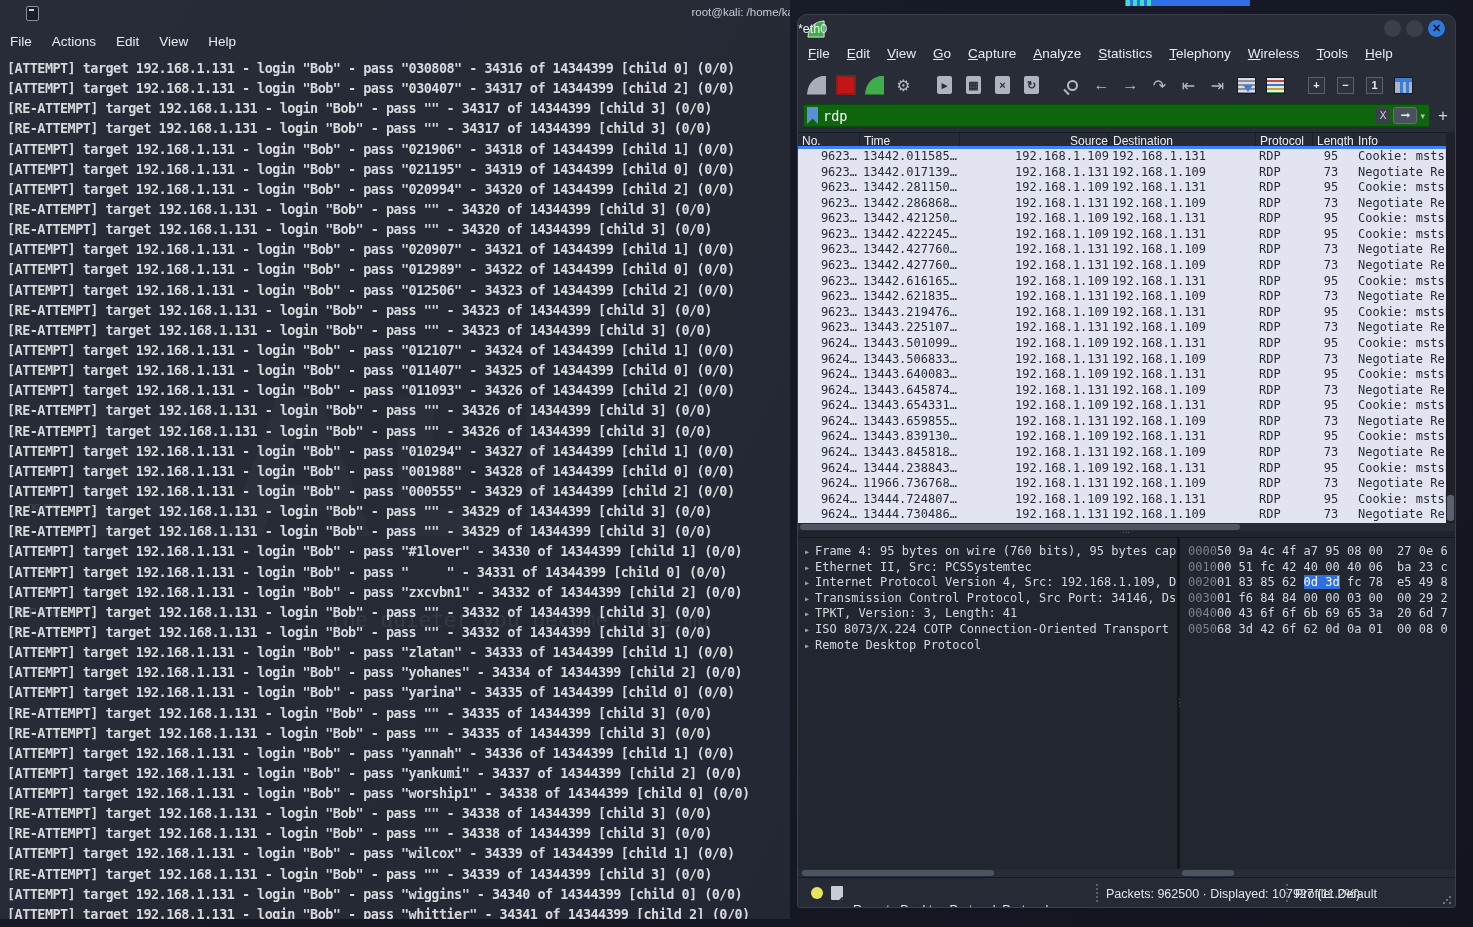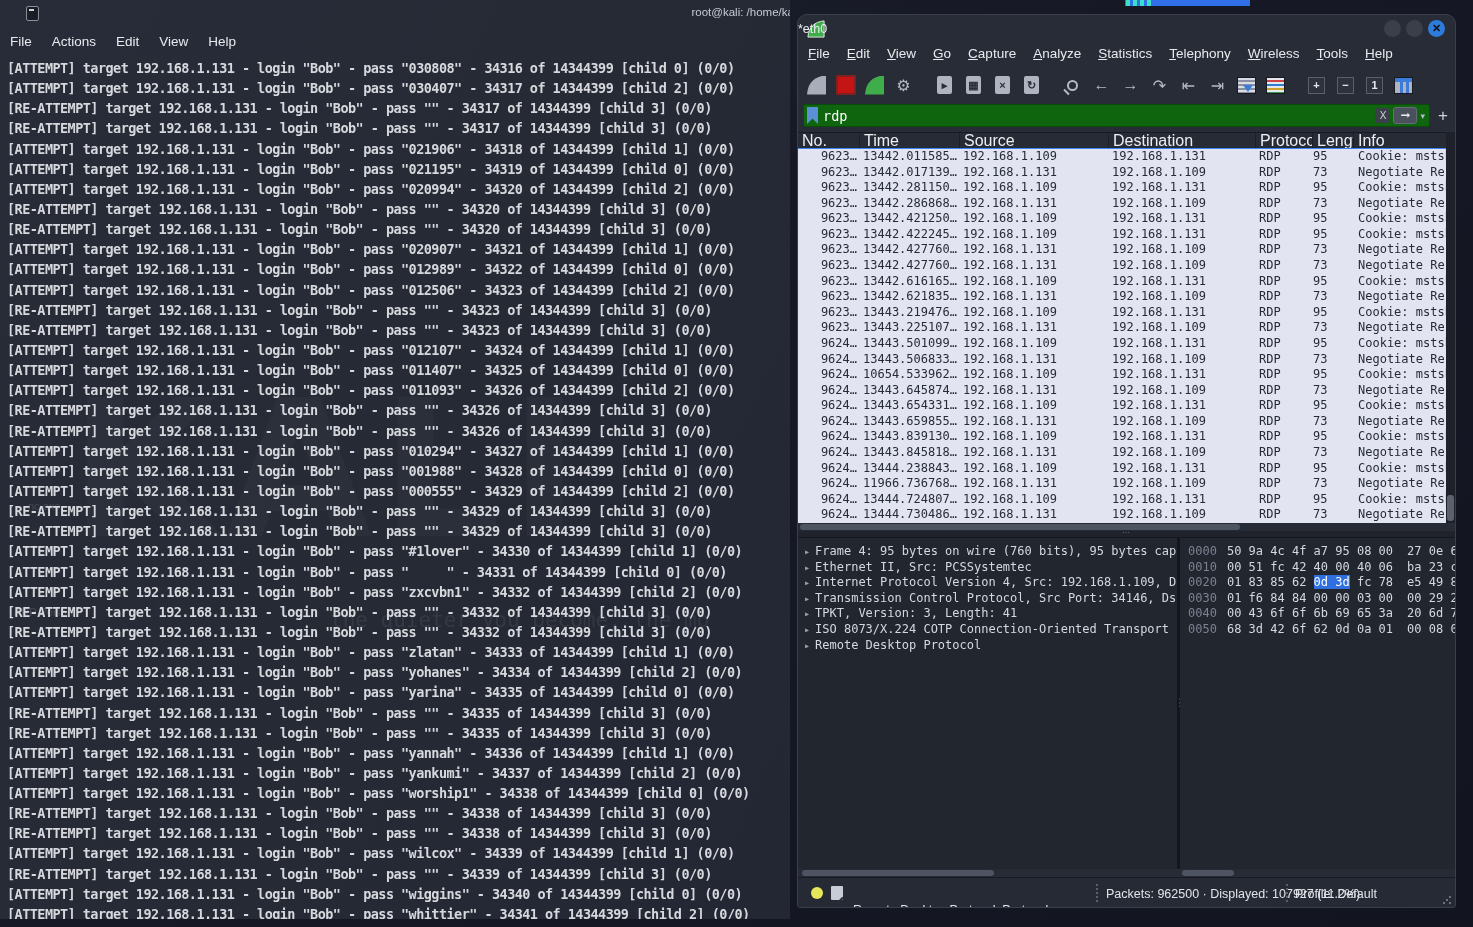--- a/index.html
+++ b/index.html
@@ -105,33 +105,33 @@
   #filter-text { color:#ffffff; font-size:13.5px; font-family:"DejaVu Sans Mono", monospace; }
   #filter-clear { margin-left:auto; width:15px; height:15px; background:#3a3f4a; color:#cfd3da;
     font-size:10px; text-align:center; line-height:15px; border-radius:2px; }
   #filter-apply { width:24px; height:17px; background:#4a505c; border:1px solid #666c78; border-radius:3px;
     color:#e6e8ee; font-size:12px; text-align:center; line-height:15px; margin:0 3px; }
   #filter-caret { color:#b4b8c4; font-size:9px; margin-right:4px; }
   #filter-add { width:18px; text-align:center; color:#cfd3da; font-size:17px; margin-left:4px; }
 
   
   #pkt-header { position:absolute; left:0; top:117px; width:650px; height:17px;
-    background:#272b36; border-top:1px solid #171a22; border-bottom:1px solid #3b82f6;
-    display:flex; font-size:16px; color:#eceef2; line-height:16px; }
+    background:#272b36; border-top:1px solid #171a22; border-bottom:3px solid #3b82f6;
+    display:flex; font-size:12px; color:#eceef2; line-height:16px; }
   #pkt-header span { border-right:1px solid #1c1f29; padding-left:4px; overflow:hidden; }
   #pkt-rows { position:absolute; left:0; top:134px; width:650px; height:374px;
     background:#e3e4f2; overflow:hidden;
     font-family:"DejaVu Sans Mono", monospace; font-size:12px; color:#262b38; }
   .pkt-row { display:flex; height:15.58px; line-height:15.5px; white-space:pre; }
   .c-no  { width:62px;  text-align:right; padding-right:3px; }
   .c-time{ width:100px; padding-left:3px; }
-  .c-src { width:149px; padding-left:3px; }
+  .c-src { width:149px; padding-left:3px;text-align:right; }
   .c-dst { width:147px; padding-left:3px; }
   .c-pro { width:57px;  padding-left:3px; }
-  .c-len { width:41px;  text-align:left; padding-right:5px; }
+  .c-len { width:41px;  text-align:center; padding-right:5px; }
   .c-info{ flex:1; padding-left:4px; overflow:hidden; }
   #pkt-header .c-no { text-align:left; padding-left:4px; }
   #pkt-header .c-len { text-align:left; padding-left:4px; }
 
   #pkt-vscroll { position:absolute; right:0; top:117px; width:9px; height:391px; background:#1e212a; }
   #pkt-vthumb { position:absolute; left:1px; bottom:2px; width:7px; height:26px; background:#5a6070; border-radius:3px; }
   #pkt-hscroll { position:absolute; left:0; top:508px; width:650px; height:8px; background:#272b35; }
   #pkt-hthumb { position:absolute; left:2px; top:1px; width:440px; height:6px; background:#4e5462; border-radius:3px; }
   #splitter { position:absolute; left:0; top:516px; width:100%; height:6px; background:#20232c;
     color:#6a7080; font-size:8px; text-align:center; line-height:4px; letter-spacing:1px; }
@@ -143,21 +143,21 @@
     padding:6px 0 0 6px; white-space:pre; }
   .det-line { height:15.6px; line-height:15.6px; }
   .det-arrow { color:#9aa0ac; font-size:10px; margin-right:5px; }
   #pane-divider { position:absolute; left:379px; top:522px; width:3px; height:332px; background:#14161c; }
   #pane-divider::after { content:"⋮"; position:absolute; top:160px; left:-2px; color:#7a8090; font-size:10px; }
   #hex-pane { position:absolute; left:382px; top:522px; width:277px; height:332px;
     background:#22262f; border-top:1px solid #14161c; overflow:hidden;
     font-family:"DejaVu Sans Mono", monospace; font-size:12px; color:#d5d8df;
     padding:6px 0 0 8px; white-space:pre; }
   .hex-line { height:15.6px; line-height:15.6px; }
-  .hex-off { color:#7b8290; margin-right:10px; }
+  .hex-off { color:#7b8290; }
   .hex-hl { background:#2f6fe0; color:#ffffff; }
   .hex-g2 { margin-left:14px; }
 
   .pane-hscroll { position:absolute; top:854px; height:8px; background:#272b35; }
   .pane-hthumb { position:absolute; top:1px; height:6px; background:#4e5462; border-radius:3px; }
 
   
   #ws-statusbar { position:absolute; left:0; top:862px; width:100%; height:31px;
     background:#262a34; border-top:1px solid #171a22; font-size:12.5px; color:#e2e4ea; }
   #expert-dot { position:absolute; left:13px; top:9px; width:12px; height:12px;
@@ -318,21 +318,21 @@
       <div class="pkt-row"><span class="c-no">9623…</span><span class="c-time">13442.421250…</span><span class="c-src">192.168.1.109</span><span class="c-dst">192.168.1.131</span><span class="c-pro">RDP</span><span class="c-len">95</span><span class="c-info">Cookie: mstsh</span></div>
       <div class="pkt-row"><span class="c-no">9623…</span><span class="c-time">13442.422245…</span><span class="c-src">192.168.1.109</span><span class="c-dst">192.168.1.131</span><span class="c-pro">RDP</span><span class="c-len">95</span><span class="c-info">Cookie: mstsh</span></div>
       <div class="pkt-row"><span class="c-no">9623…</span><span class="c-time">13442.427760…</span><span class="c-src">192.168.1.131</span><span class="c-dst">192.168.1.109</span><span class="c-pro">RDP</span><span class="c-len">73</span><span class="c-info">Negotiate Res</span></div>
       <div class="pkt-row"><span class="c-no">9623…</span><span class="c-time">13442.427760…</span><span class="c-src">192.168.1.131</span><span class="c-dst">192.168.1.109</span><span class="c-pro">RDP</span><span class="c-len">73</span><span class="c-info">Negotiate Res</span></div>
       <div class="pkt-row"><span class="c-no">9623…</span><span class="c-time">13442.616165…</span><span class="c-src">192.168.1.109</span><span class="c-dst">192.168.1.131</span><span class="c-pro">RDP</span><span class="c-len">95</span><span class="c-info">Cookie: mstsh</span></div>
       <div class="pkt-row"><span class="c-no">9623…</span><span class="c-time">13442.621835…</span><span class="c-src">192.168.1.131</span><span class="c-dst">192.168.1.109</span><span class="c-pro">RDP</span><span class="c-len">73</span><span class="c-info">Negotiate Res</span></div>
       <div class="pkt-row"><span class="c-no">9623…</span><span class="c-time">13443.219476…</span><span class="c-src">192.168.1.109</span><span class="c-dst">192.168.1.131</span><span class="c-pro">RDP</span><span class="c-len">95</span><span class="c-info">Cookie: mstsh</span></div>
       <div class="pkt-row"><span class="c-no">9623…</span><span class="c-time">13443.225107…</span><span class="c-src">192.168.1.131</span><span class="c-dst">192.168.1.109</span><span class="c-pro">RDP</span><span class="c-len">73</span><span class="c-info">Negotiate Res</span></div>
       <div class="pkt-row"><span class="c-no">9624…</span><span class="c-time">13443.501099…</span><span class="c-src">192.168.1.109</span><span class="c-dst">192.168.1.131</span><span class="c-pro">RDP</span><span class="c-len">95</span><span class="c-info">Cookie: mstsh</span></div>
       <div class="pkt-row"><span class="c-no">9624…</span><span class="c-time">13443.506833…</span><span class="c-src">192.168.1.131</span><span class="c-dst">192.168.1.109</span><span class="c-pro">RDP</span><span class="c-len">73</span><span class="c-info">Negotiate Res</span></div>
-      <div class="pkt-row"><span class="c-no">9624…</span><span class="c-time">10654.533962…</span><span class="c-src">192.168.1.109</span><span class="c-dst">192.168.1.131</span><span class="c-pro">RDP</span><span class="c-len">95</span><span class="c-info">Cookie: mstsh</span></div>
+      <div class="pkt-row"><span class="c-no">9624…</span><span class="c-time">13443.640083…</span><span class="c-src">192.168.1.109</span><span class="c-dst">192.168.1.131</span><span class="c-pro">RDP</span><span class="c-len">95</span><span class="c-info">Cookie: mstsh</span></div>
       <div class="pkt-row"><span class="c-no">9624…</span><span class="c-time">13443.645874…</span><span class="c-src">192.168.1.131</span><span class="c-dst">192.168.1.109</span><span class="c-pro">RDP</span><span class="c-len">73</span><span class="c-info">Negotiate Res</span></div>
       <div class="pkt-row"><span class="c-no">9624…</span><span class="c-time">13443.654331…</span><span class="c-src">192.168.1.109</span><span class="c-dst">192.168.1.131</span><span class="c-pro">RDP</span><span class="c-len">95</span><span class="c-info">Cookie: mstsh</span></div>
       <div class="pkt-row"><span class="c-no">9624…</span><span class="c-time">13443.659855…</span><span class="c-src">192.168.1.131</span><span class="c-dst">192.168.1.109</span><span class="c-pro">RDP</span><span class="c-len">73</span><span class="c-info">Negotiate Res</span></div>
       <div class="pkt-row"><span class="c-no">9624…</span><span class="c-time">13443.839130…</span><span class="c-src">192.168.1.109</span><span class="c-dst">192.168.1.131</span><span class="c-pro">RDP</span><span class="c-len">95</span><span class="c-info">Cookie: mstsh</span></div>
       <div class="pkt-row"><span class="c-no">9624…</span><span class="c-time">13443.845818…</span><span class="c-src">192.168.1.131</span><span class="c-dst">192.168.1.109</span><span class="c-pro">RDP</span><span class="c-len">73</span><span class="c-info">Negotiate Res</span></div>
       <div class="pkt-row"><span class="c-no">9624…</span><span class="c-time">13444.238843…</span><span class="c-src">192.168.1.109</span><span class="c-dst">192.168.1.131</span><span class="c-pro">RDP</span><span class="c-len">95</span><span class="c-info">Cookie: mstsh</span></div>
       <div class="pkt-row"><span class="c-no">9624…</span><span class="c-time">11966.736768…</span><span class="c-src">192.168.1.131</span><span class="c-dst">192.168.1.109</span><span class="c-pro">RDP</span><span class="c-len">73</span><span class="c-info">Negotiate Res</span></div>
       <div class="pkt-row"><span class="c-no">9624…</span><span class="c-time">13444.724807…</span><span class="c-src">192.168.1.109</span><span class="c-dst">192.168.1.131</span><span class="c-pro">RDP</span><span class="c-len">95</span><span class="c-info">Cookie: mstsh</span></div>
       <div class="pkt-row"><span class="c-no">9624…</span><span class="c-time">13444.730486…</span><span class="c-src">192.168.1.131</span><span class="c-dst">192.168.1.109</span><span class="c-pro">RDP</span><span class="c-len">73</span><span class="c-info">Negotiate Res</span></div>
     </div>

